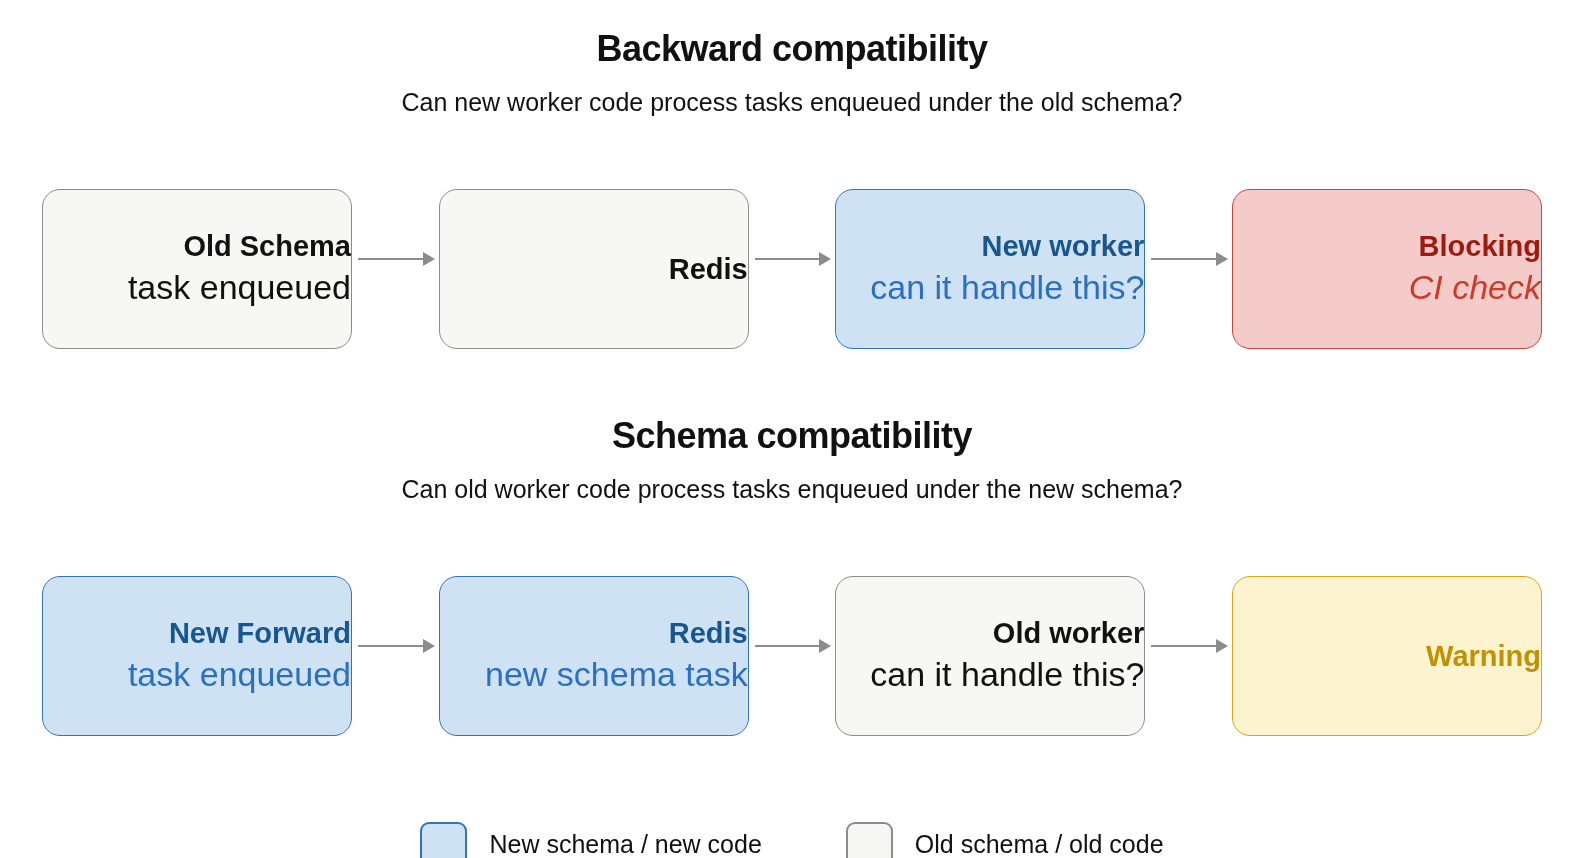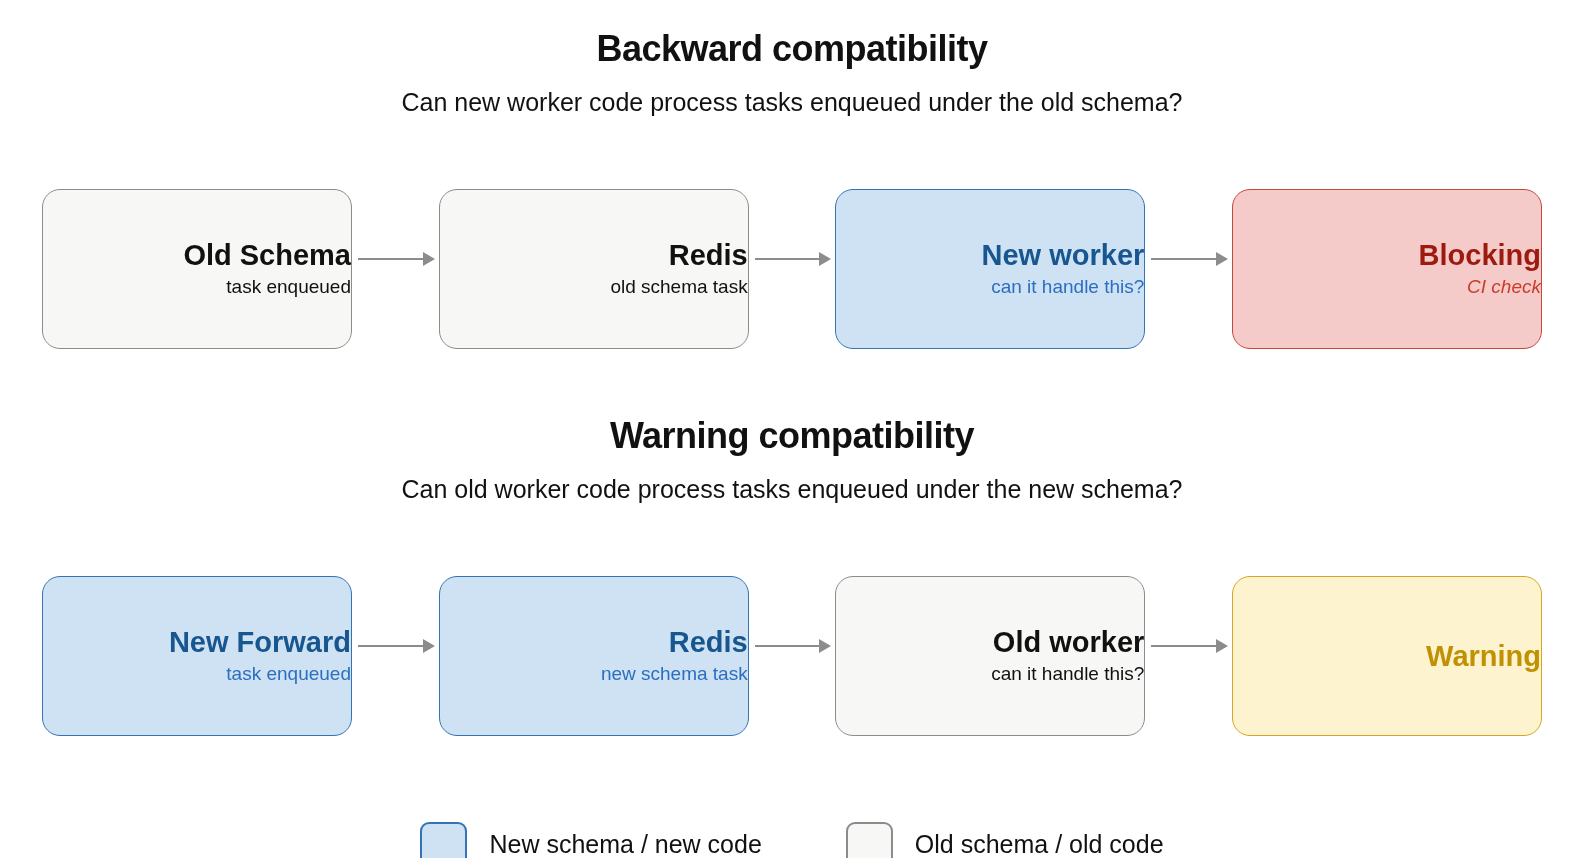--- a/index.html
+++ b/index.html
@@ -65,21 +65,21 @@
     justify-content: center;
     text-align: center;
     margin-top: 20px;
   }
   .node-title {
     font-size: 29px;
     font-weight: 700;
     line-height: 1.2;
   }
   .node-sub {
-    font-size: 19px;
+    font-size: 34px;
     font-weight: 400;
     line-height: 1.3;
     margin-top: 2px;
   }
   .node-sub:empty { display: none; }
 
   .node.old { background: var(--old-bg); border-color: var(--old-border); }
   .node.old .node-title { color: var(--text); }
   .node.old .node-sub { color: var(--text); }
 
@@ -150,37 +150,36 @@
     <p class="section-subtitle">Can new worker code process tasks enqueued under the old schema?</p>
 
     <div class="flow-row">
       <div class="node old">
         <div class="node-title">Old Schema</div>
         <div class="node-sub">task enqueued</div>
       </div>
       <div class="arrow"></div>
       <div class="node old">
         <div class="node-title">Redis</div>
-        <div class="node-sub">old schema task</div>
       </div>
       <div class="arrow"></div>
       <div class="node new">
         <div class="node-title">New worker</div>
         <div class="node-sub">can it handle this?</div>
       </div>
       <div class="arrow"></div>
       <div class="node blocking">
         <div class="node-title">Blocking</div>
         <div class="node-sub">CI check</div>
       </div>
     </div>
   </section>
 
   <section class="section forward">
-    <h1 class="section-title">Warning compatibility</h1>
+    <h1 class="section-title">Schema compatibility</h1>
     <p class="section-subtitle">Can old worker code process tasks enqueued under the new schema?</p>
 
     <div class="flow-row">
       <div class="node new">
         <div class="node-title">New Forward</div>
         <div class="node-sub">task enqueued</div>
       </div>
       <div class="arrow"></div>
       <div class="node new">
         <div class="node-title">Redis</div>

